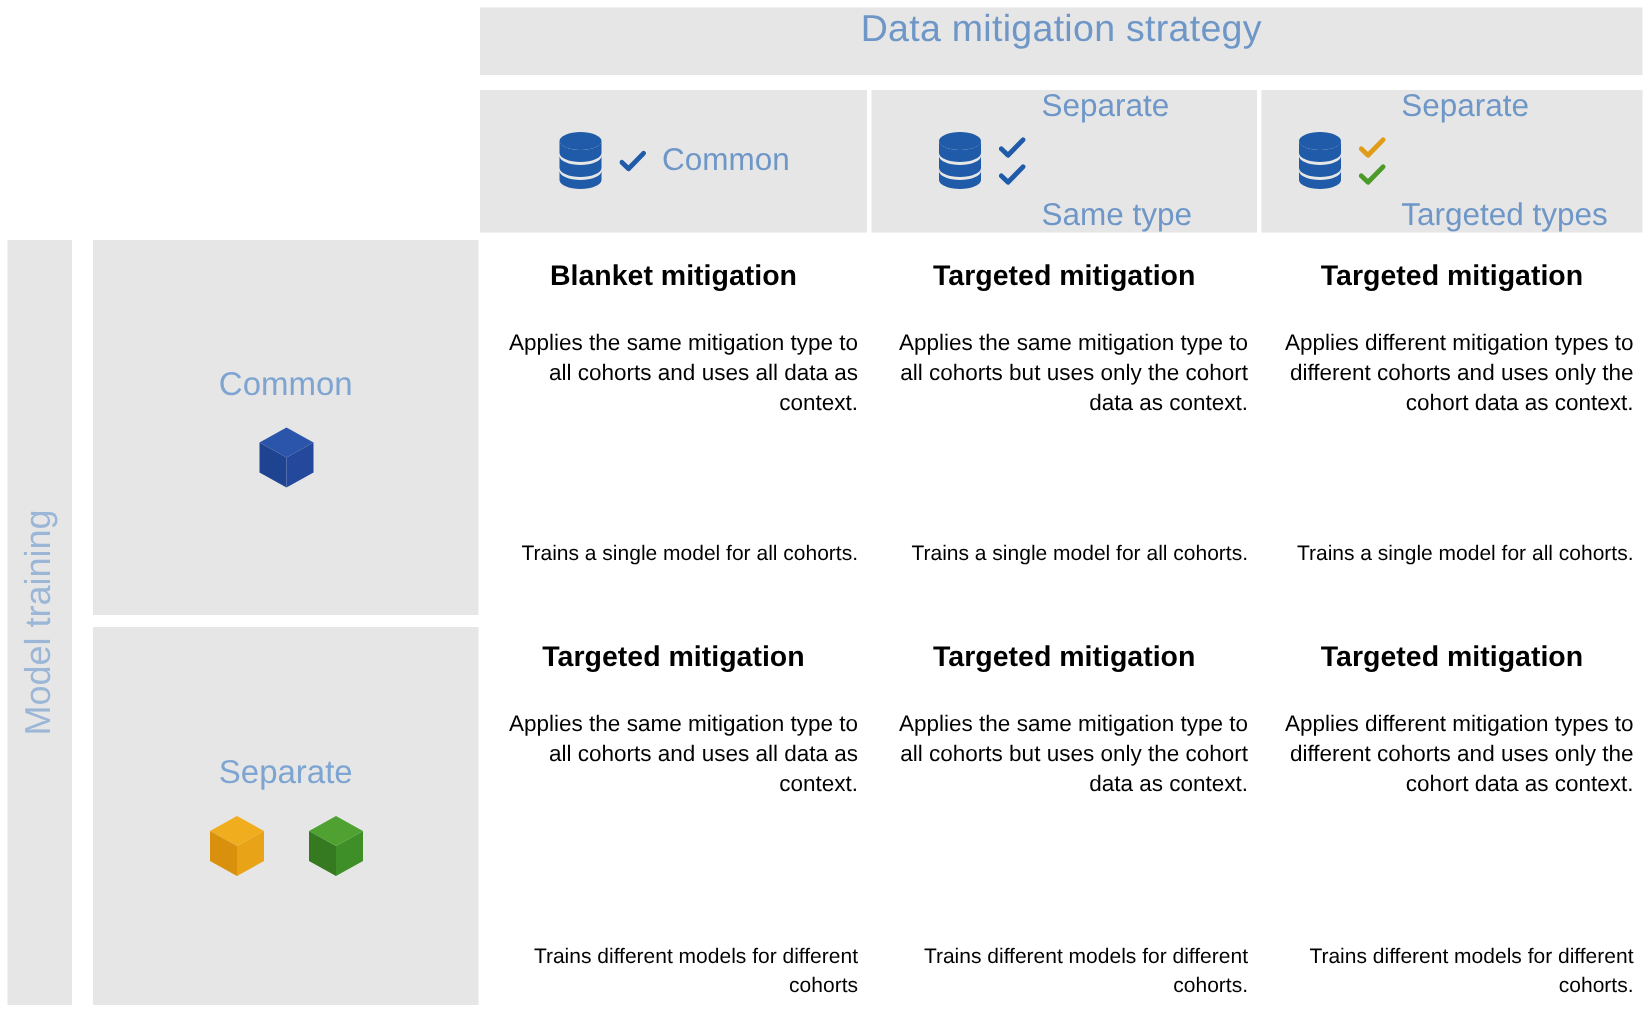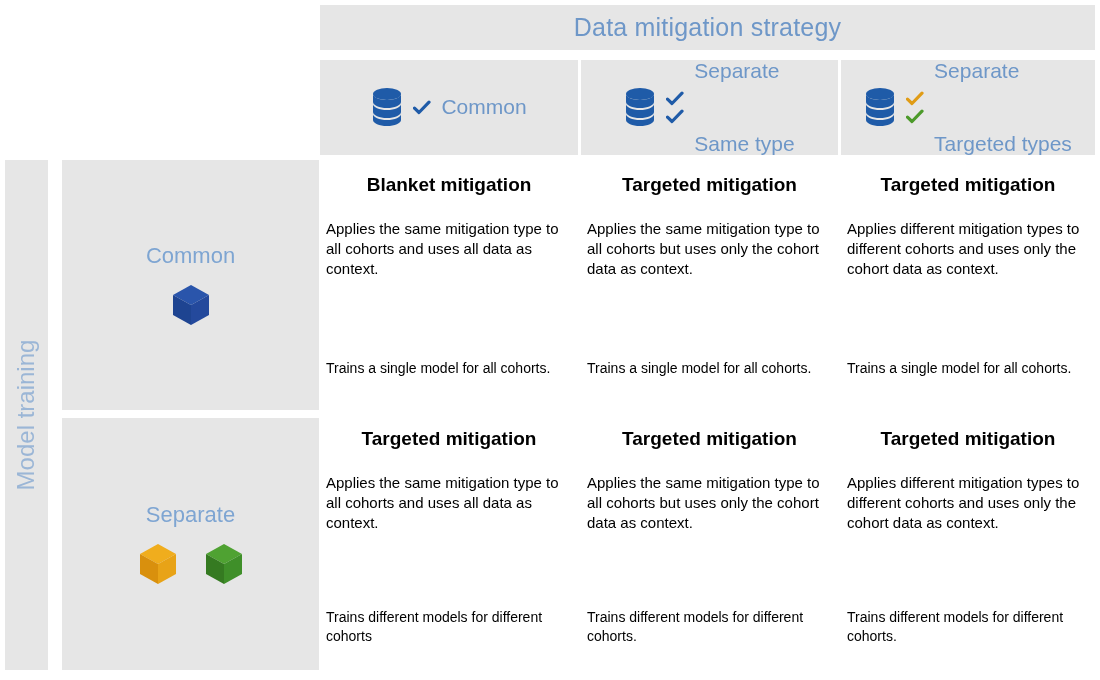--- a/index.html
+++ b/index.html
@@ -10,21 +10,21 @@
     overflow:hidden;
   }
   .frame{position:relative;width:1100px;height:680px;}
 
   
   .panel{background:#e6e6e6;}
 
   
   .col-title{
     position:absolute;left:320px;top:5px;width:775px;height:45px;
-    display:flex;align-items:center;justify-content:center;
+    display:flex;justify-content:center;
     color:#6e97c8;font-size:25px;font-weight:400;letter-spacing:.2px;
   }
 
   
   .row-title{
     position:absolute;left:5px;top:160px;width:43px;height:510px;
     display:flex;align-items:center;justify-content:center;
   }
   .row-title span{
     transform:rotate(-90deg);white-space:nowrap;
@@ -55,33 +55,33 @@
   }
   #rowhead-0{top:160px;height:250px;}
   #rowhead-1{top:418px;height:252px;}
   .row-head .rlbl{color:#7ea5d2;font-size:22px;margin-bottom:14px;}
   .cubes{display:flex;gap:24px;align-items:flex-end;}
 
   
   .cell{
     position:absolute;
     display:flex;flex-direction:column;align-items:center;
-    text-align:left;color:#000000;
+    text-align:right;color:#000000;
     padding:0 6px;box-sizing:border-box;
   }
   .cell .head{font-size:19px;font-weight:bold;line-height:1.2;margin-top:8px;}
   .cell .body{font-size:15px;line-height:1.35;margin-top:22px;}
   .cell .foot{font-size:14px;line-height:1.35;position:absolute;left:0;right:0;padding:0 6px;box-sizing:border-box;}
 
   
   .r0{top:166px;height:244px;}
   .r0 .foot{bottom:32px;}
   
   .r1{top:420px;height:250px;}
-  .r1 .foot{bottom:24px;}
+  .r1 .foot{bottom:4px;}
 
   .c0{left:320px;width:258px;}
   .c1{left:581px;width:257px;}
   .c2{left:841px;width:254px;}
 </style>
 </head>
 <body>
 
 <div class="frame">
 

